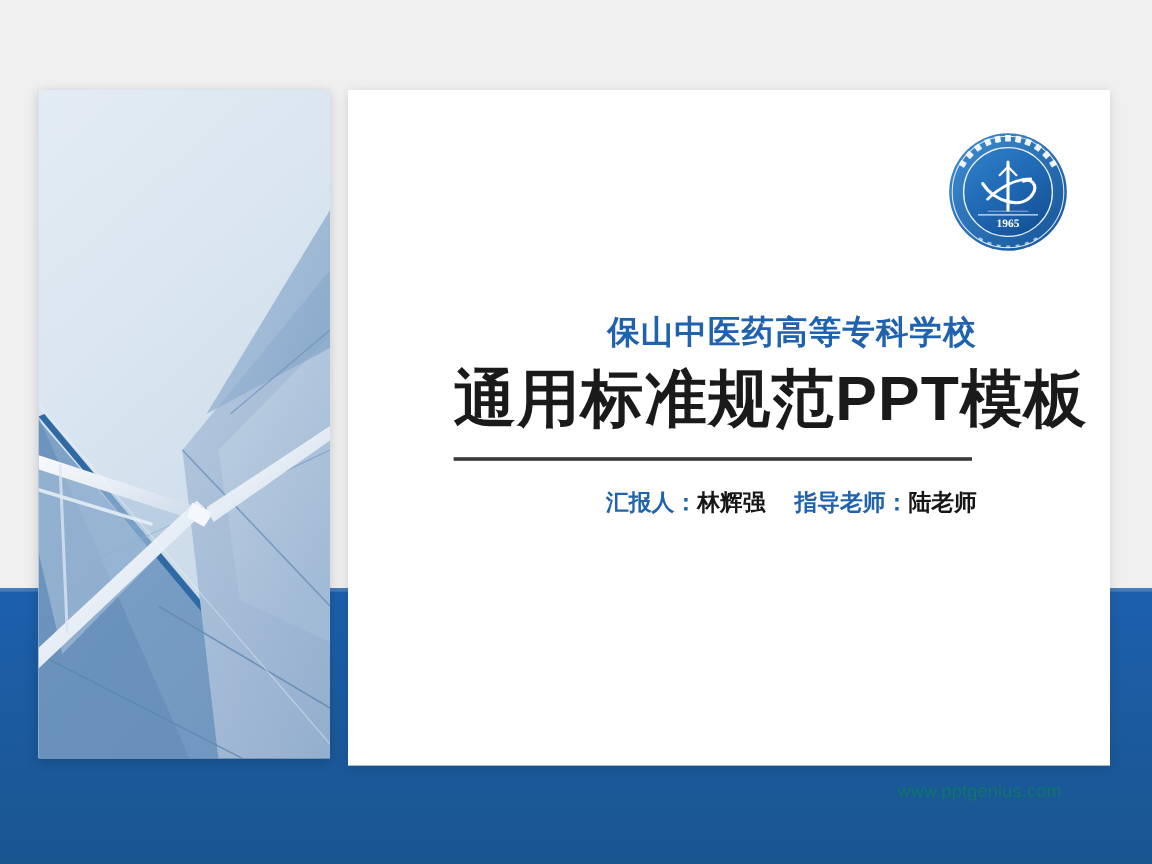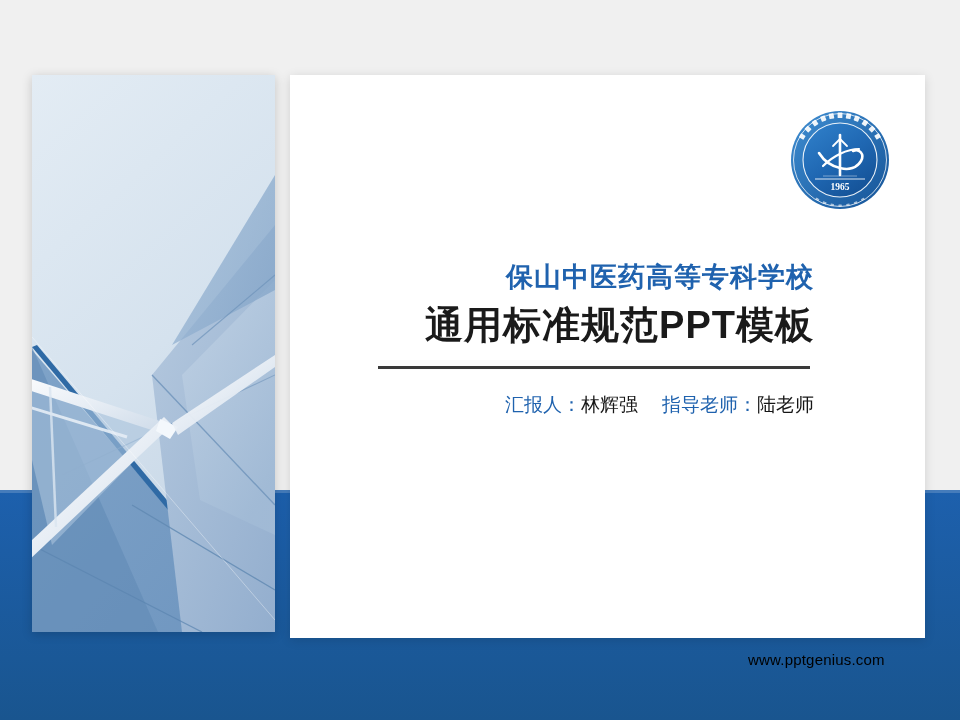--- a/index.html
+++ b/index.html
@@ -86,51 +86,51 @@
   .school-name {
     font-size: 27px;
     font-weight: bold;
     color: #1f62ae;
     letter-spacing: 1px;
     line-height: 1.12;
     white-space: nowrap;
   }
   .main-title {
     margin-top: 12px;
-    font-size: 38px;
+    font-size: 52px;
     font-weight: bold;
     color: #1a1a1a;
     letter-spacing: 1px;
     line-height: 1.12;
     white-space: nowrap;
   }
   .divider {
     margin-top: 19px;
     width: 432px;
     height: 3px;
     background: #3a3a3a;
   }
   .subtitle {
     margin-top: 24px;
     font-size: 19px;
-    font-weight: normal;
+    font-weight: bold;
     line-height: 1.3;
     white-space: nowrap;
   }
   .subtitle .lbl { color: #1f62ae; }
   .subtitle .val { color: #161616; }
   .subtitle .gap { display: inline-block; width: 24px; }
 
   
   .footer-url {
     position: absolute;
     left: 748px;
     top: 651px;
     font-size: 15px;
-    color: #000000;
+    color: #0f766e;
     letter-spacing: 0.2px;
     white-space: nowrap;
   }
 </style>
 </head>
 <body>
 
 <div id="slide">
 
   <div class="blue-band">

